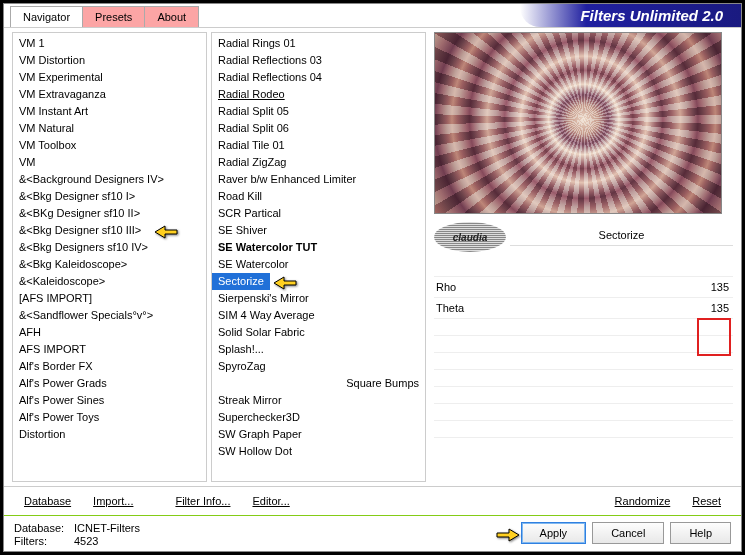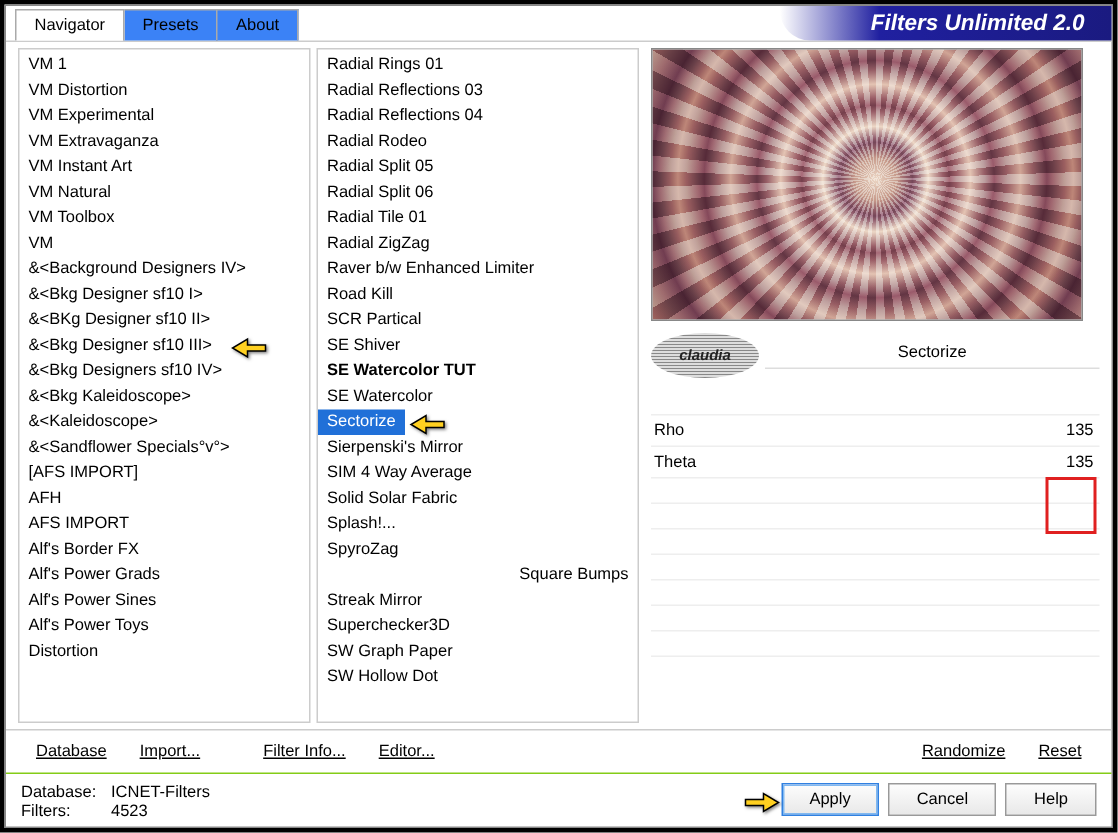--- a/index.html
+++ b/index.html
@@ -1,20 +1,20 @@
 <!DOCTYPE html>
 <html><head>
 <meta charset="utf-8">
 <style>
 * { box-sizing: border-box; margin: 0; padding: 0; }
 body { font-family: Arial, sans-serif; font-size: 11px; background: #000; padding: 3px; width: 745px; height: 555px; overflow: hidden; }
 .window { background: #fff; width: 100%; height: 100%; border: 1px solid #888; position: relative; }
 .header-bar { display: flex; height: 24px; border-bottom: 1px solid #ccc; }
 .tabs { display: flex; padding-left: 6px; padding-top: 2px; }
-.tab { padding: 4px 12px; border: 1px solid #aaa; border-bottom: none; background: #3b82f6; font-size: 11px; cursor: pointer; margin-right: -1px; }
+.tab { padding: 4px 12px; border: 1px solid #aaa; border-bottom: none; background: #fca5a5; font-size: 11px; cursor: pointer; margin-right: -1px; }
 .tab.active { background: #fff; position: relative; z-index: 2; }
 .title-area { margin-left: auto; background: linear-gradient(to right, #fff 0%, #2020a0 30%, #1a1a80 100%); padding: 2px 18px 2px 60px; border-radius: 0 0 0 20px; color: #fff; font-weight: bold; font-style: italic; font-size: 15px; display: flex; align-items: center; }
 .main-area { display: flex; height: 458px; padding: 4px 8px; gap: 4px; }
 .list-col { display: flex; flex-direction: column; border: 1px solid #ccc; background: #fff; position: relative; }
 .list-col.left { width: 195px; }
 .list-col.mid { width: 215px; }
 .list-scroll { flex: 1; overflow-y: scroll; overflow-x: hidden; padding: 2px 0; }
 .list-scroll::-webkit-scrollbar { width: 16px; }
 .list-scroll::-webkit-scrollbar-track { background: #f0f0f0; border-left: 1px solid #ddd; }
 .list-scroll::-webkit-scrollbar-thumb { background: #c8c8c8; border: 1px solid #aaa; }
@@ -73,43 +73,43 @@
           <div class="list-item">&amp;&lt;Background Designers IV&gt;</div>
           <div class="list-item">&amp;&lt;Bkg Designer sf10 I&gt;</div>
           <div class="list-item">&amp;&lt;BKg Designer sf10 II&gt;</div>
           <div class="pointer" style="left: 140px; top: 187px;"><svg width="26" height="20" viewBox="0 0 26 20">
               <path d="M24 10 L12 10 L12 6 L2 12 L12 18 L12 14 L24 14 Z" fill="#ffd020" stroke="#000" stroke-width="1"></path>
             </svg></div>
           <div class="list-item">&amp;&lt;Bkg Designer sf10 III&gt;</div>
           <div class="list-item">&amp;&lt;Bkg Designers sf10 IV&gt;</div>
           <div class="list-item">&amp;&lt;Bkg Kaleidoscope&gt;</div>
           <div class="list-item">&amp;&lt;Kaleidoscope&gt;</div>
+          <div class="list-item">[AFS IMPORT]</div>
           <div class="list-item">&amp;&lt;Sandflower Specials°v°&gt;</div>
-          <div class="list-item">[AFS IMPORT]</div>
           <div class="list-item">AFH</div>
           <div class="list-item">AFS IMPORT</div>
           <div class="list-item">Alf's Border FX</div>
           <div class="list-item">Alf's Power Grads</div>
           <div class="list-item">Alf's Power Sines</div>
           <div class="list-item">Alf's Power Toys</div>
           <div class="list-item">Distortion</div>
         </div>
     </div>
     <div class="list-col mid">
       <div class="list-scroll" id="filt-list">
           <div style="position: relative;">
             <div class="list-item">Radial  Rings 01</div>
           </div>
           <div style="position: relative;">
             <div class="list-item">Radial Reflections 03</div>
           </div>
           <div style="position: relative;">
             <div class="list-item">Radial Reflections 04</div>
           </div>
-          <div style="position: relative;">
+          <div style="position: relative; text-decoration: underline;">
             <div class="list-item">Radial Rodeo</div>
           </div>
           <div style="position: relative;">
             <div class="list-item">Radial Split 05</div>
           </div>
           <div style="position: relative;">
             <div class="list-item">Radial Split 06</div>
           </div>
           <div style="position: relative;">
             <div class="list-item">Radial Tile 01</div>

